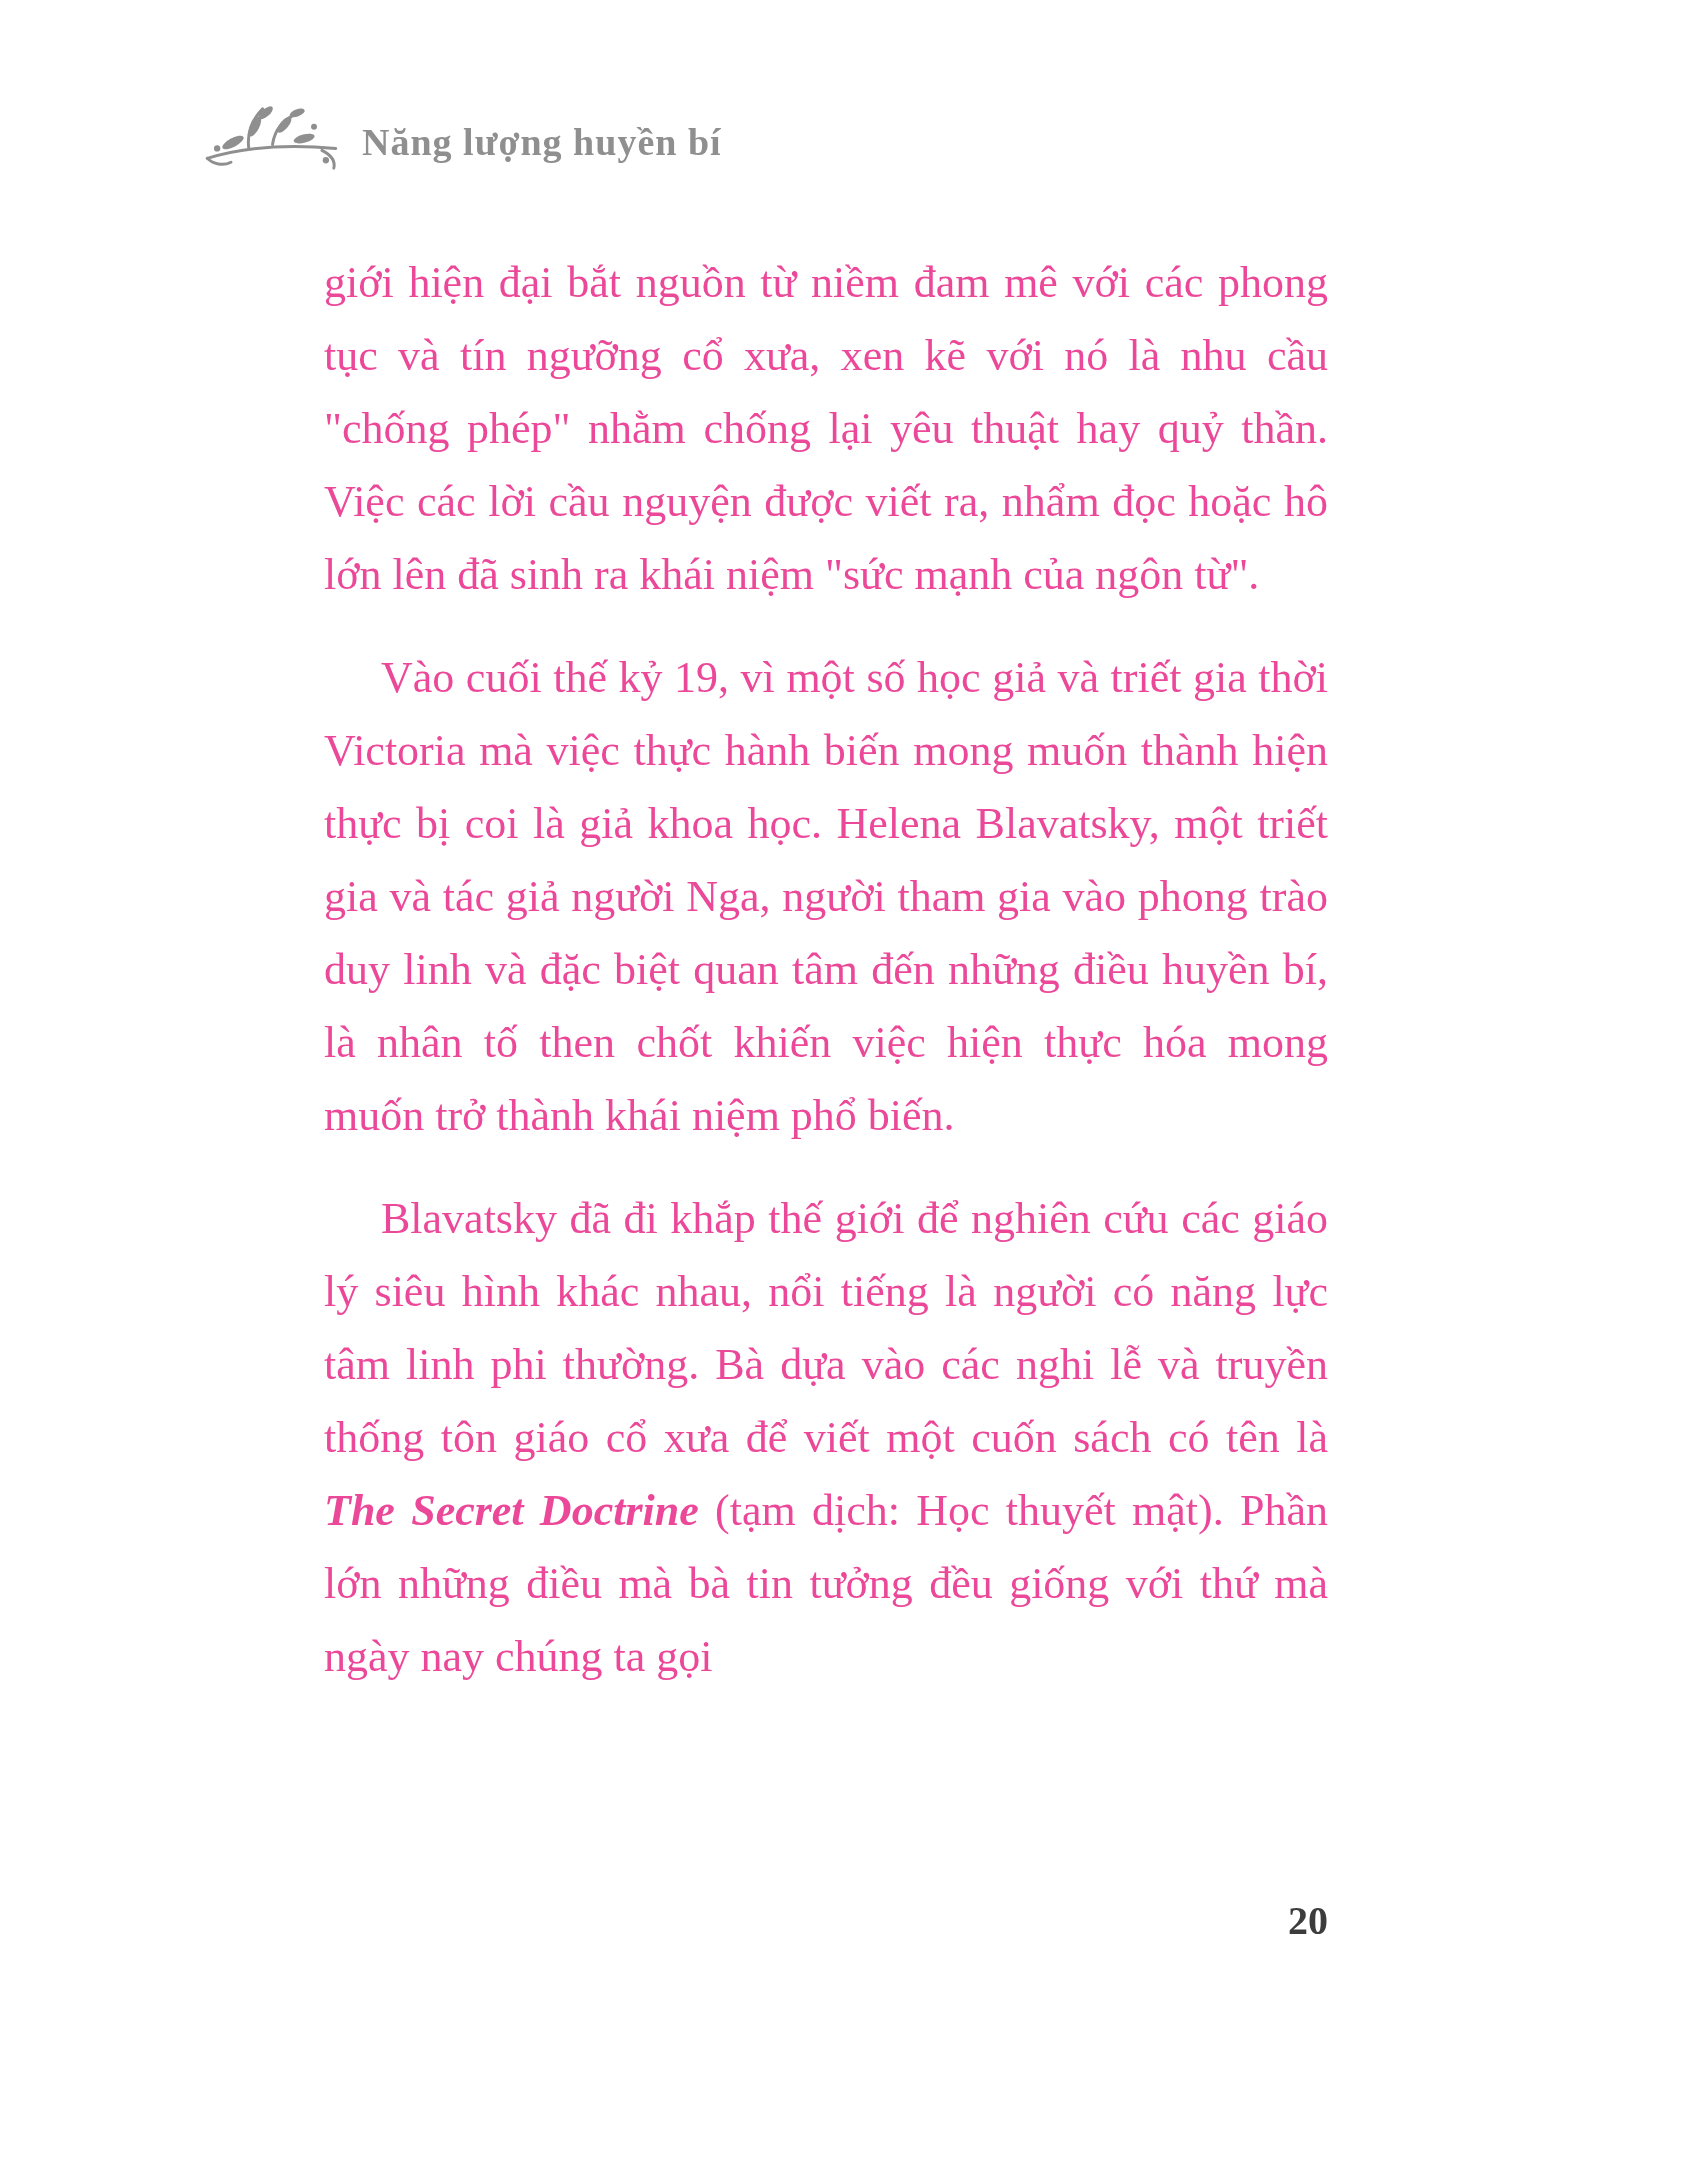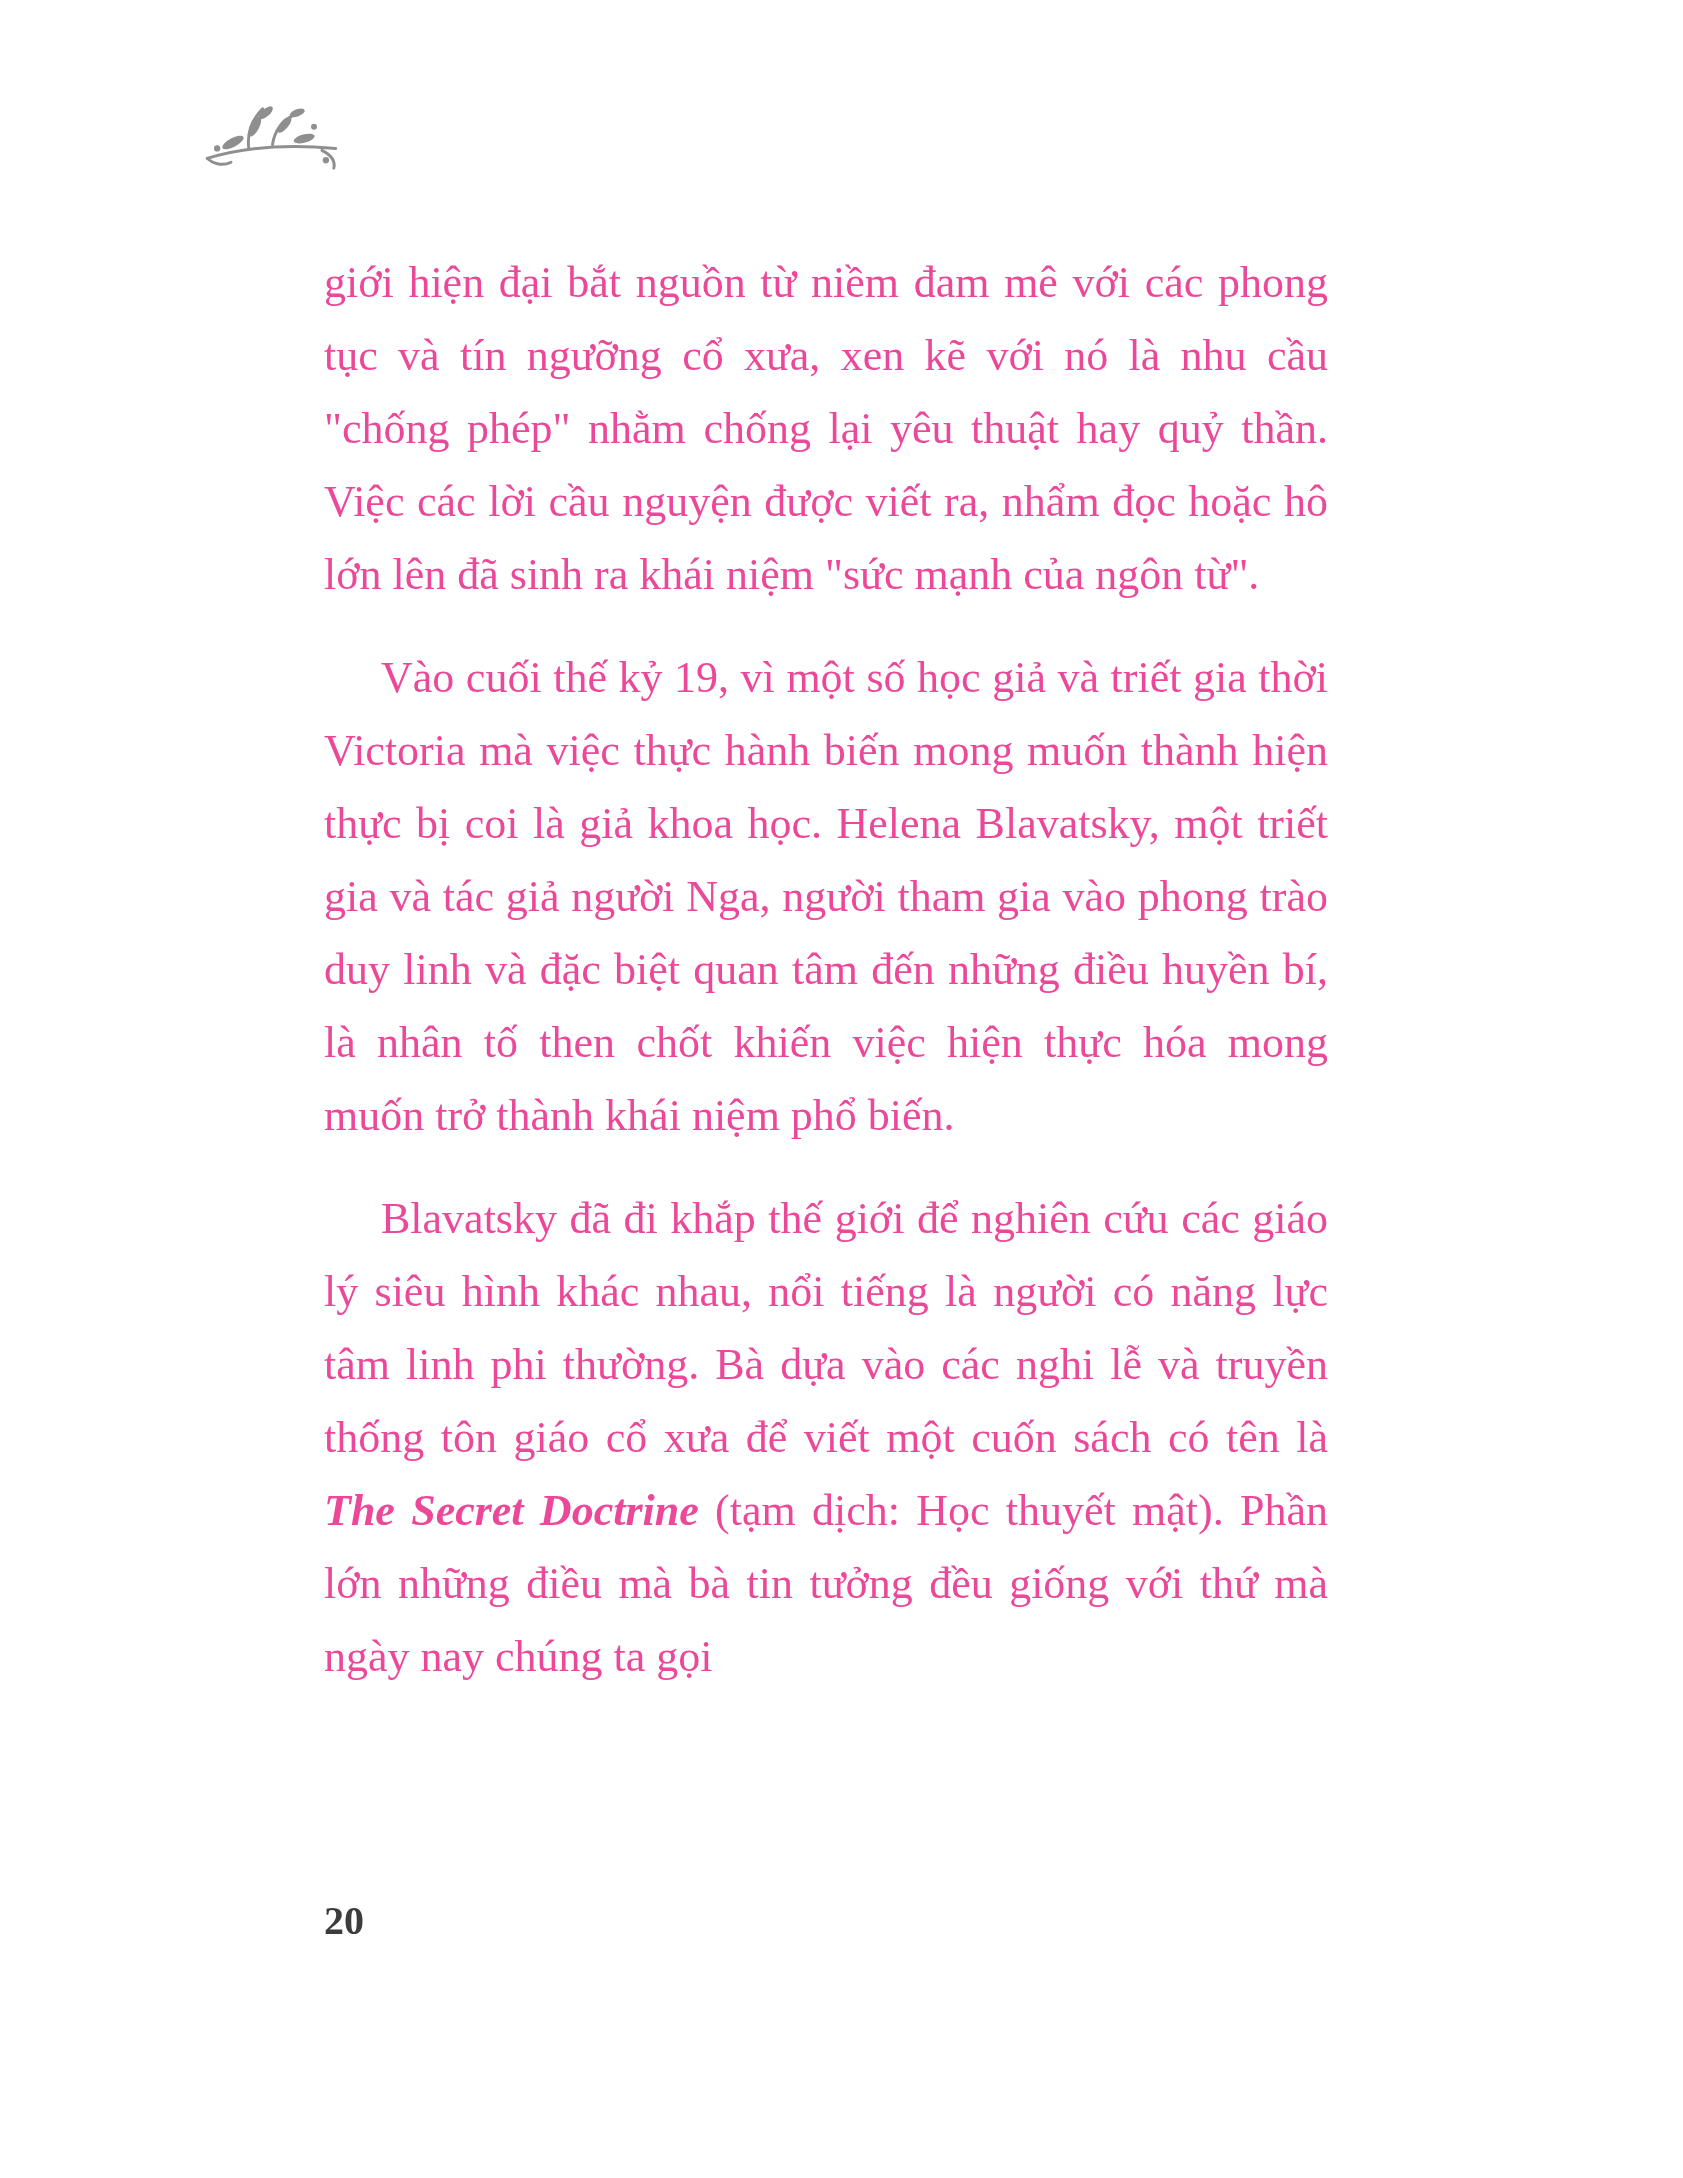--- a/index.html
+++ b/index.html
@@ -41,21 +41,21 @@
   }
   .para { margin-bottom: 30px; }
   .para.indent { text-indent: 57px; }
   .italic { font-style: italic; font-weight: bold; }
 
   .page-footer {
     position: absolute;
     left: 324px;
     top: 1897px;
     width: 1004px;
-    text-align: left;
+    text-align: right;
   }
   .page-number {
     font-size: 40px;
     font-weight: bold;
     color: #3c3c3c;
   }
 </style>
 </head>
 <body>
 
@@ -77,20 +77,21 @@
           <ellipse cx="63" cy="14" rx="9" ry="4" transform="rotate(-40 63 14)"></ellipse>
           <ellipse cx="82" cy="26" rx="10" ry="4.2" transform="rotate(-50 82 26)"></ellipse>
           <ellipse cx="95" cy="14" rx="8" ry="3.6" transform="rotate(-20 95 14)"></ellipse>
           <ellipse cx="102" cy="40" rx="11" ry="4.2" transform="rotate(-15 102 40)"></ellipse>
           <circle cx="14" cy="50" r="3.2"></circle>
           <circle cx="124" cy="62" r="3.2"></circle>
           <circle cx="112" cy="28" r="3"></circle>
         </g>
       </svg>
     </span>
+    <span class="header-title">Năng lượng huyền bí</span>
   </header>
 
   <main class="body-text">
       <p class="para"><span>giới hiện đại bắt nguồn từ niềm đam mê với các phong tục và tín ngưỡng cổ xưa, xen kẽ với nó là nhu cầu "chống phép" nhằm chống lại yêu thuật hay quỷ thần. Việc các lời cầu nguyện được viết ra, nhẩm đọc hoặc hô lớn lên đã sinh ra khái niệm "sức mạnh của ngôn từ".</span></p>
       <p class="para indent"><span>Vào cuối thế kỷ 19, vì một số học giả và triết gia thời Victoria mà việc thực hành biến mong muốn thành hiện thực bị coi là giả khoa học. Helena Blavatsky, một triết gia và tác giả người Nga, người tham gia vào phong trào duy linh và đặc biệt quan tâm đến những điều huyền bí, là nhân tố then chốt khiến việc hiện thực hóa mong muốn trở thành khái niệm phổ biến.</span></p>
       <p class="para indent"><span>Blavatsky đã đi khắp thế giới để nghiên cứu các giáo lý siêu hình khác nhau, nổi tiếng là người có năng lực tâm linh phi thường. Bà dựa vào các nghi lễ và truyền thống tôn giáo cổ xưa để viết một cuốn sách có tên là </span><span class="italic">The Secret Doctrine</span><span> (tạm dịch: Học thuyết mật). Phần lớn những điều mà bà tin tưởng đều giống với thứ mà ngày nay chúng ta gọi</span></p>
     </main>
 
   <footer class="page-footer">
     <span class="page-number">20</span>

